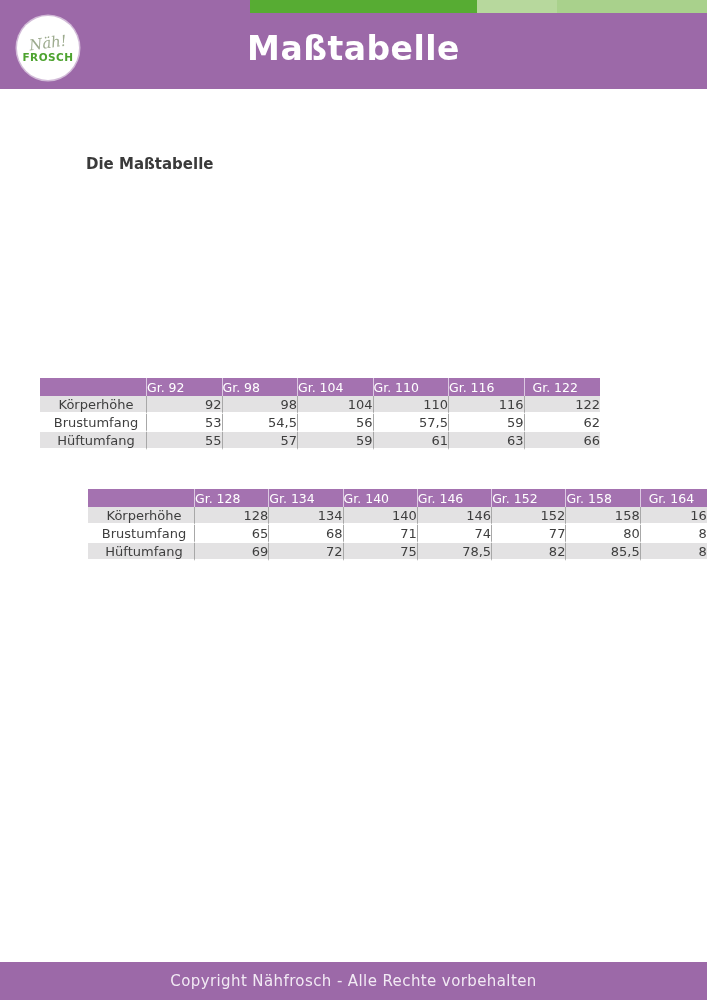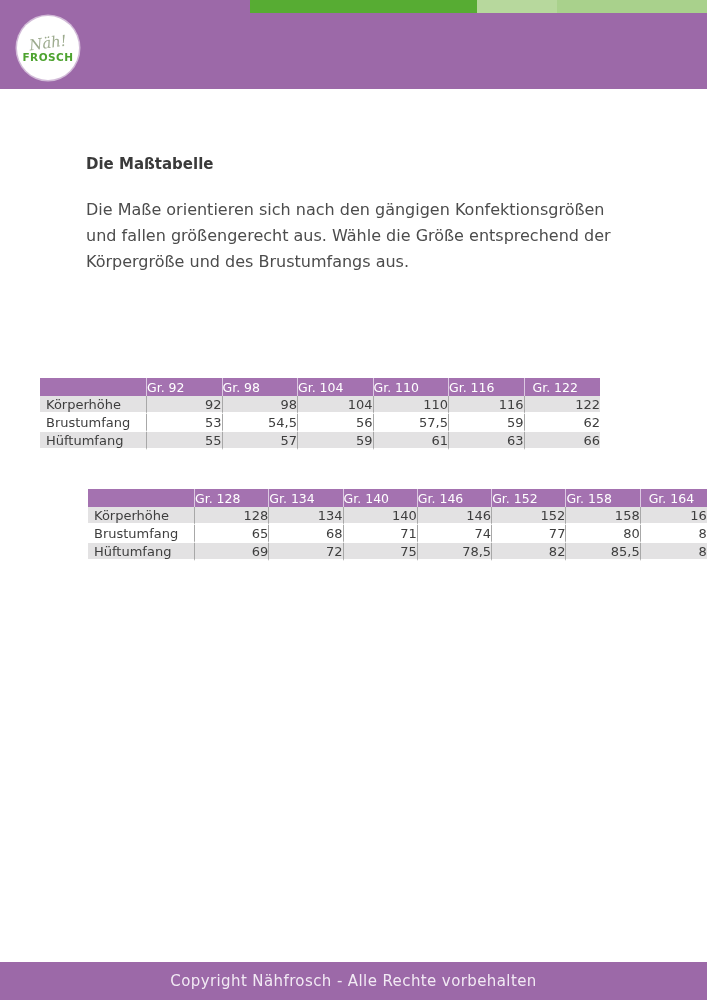--- a/index.html
+++ b/index.html
@@ -49,47 +49,45 @@
   }
   table.mtable th:first-child { width:107px; }
   table.mtable th:last-child { border-right:none;padding-left:8px; }
   table.mtable td {
     height:18px; padding:0; text-align:right;
     border-right:1px solid #a8a8a8; border-bottom:2px solid #ffffff;
   }
   table.mtable td:last-child { border-right:none; }
   table.mtable tbody tr:nth-child(odd) td { background:#e3e2e3; }
   table.mtable tbody tr:nth-child(even) td { background:#ffffff; }
-  table.mtable td.label { text-align:left; padding-left:6px; }
+  table.mtable td.label { text-align:center; padding-left:6px; }
   
   .footer {
     position:absolute; top:962px; left:0; width:707px; height:38px; background:#9c69a8;
     display:flex; align-items:center; justify-content:center;
     color:#f2eaf4; font-size:15px; letter-spacing:.4px;
   }
 </style>
 </head>
 <body>
 
 <div class="page">
 
   <div class="header">
     <div class="topbar-dark"></div>
     <div class="topbar-light1"></div>
     <div class="topbar-light2"></div>
     <div class="logo">
       <span class="logo-script">Näh!</span>
       <span class="logo-frosch">FROSCH</span>
     </div>
+    <div class="title">Maßtabelle</div>
   </div>
 
   <div class="intro-heading">Die Maßtabelle</div>
-  <div class="intro-body">Die Maße orientieren sich nach den gängigen Konfektionsgrößen
-und fallen größengerecht aus. Wähle die Größe entsprechend der
-Körpergröße und des Brustumfangs aus.</div>
 
   <table class="mtable table-0">
       <thead>
         <tr>
           <th></th>
           <th>Gr. 92</th>
           <th>Gr. 98</th>
           <th>Gr. 104</th>
           <th>Gr. 110</th>
           <th>Gr. 116</th>

